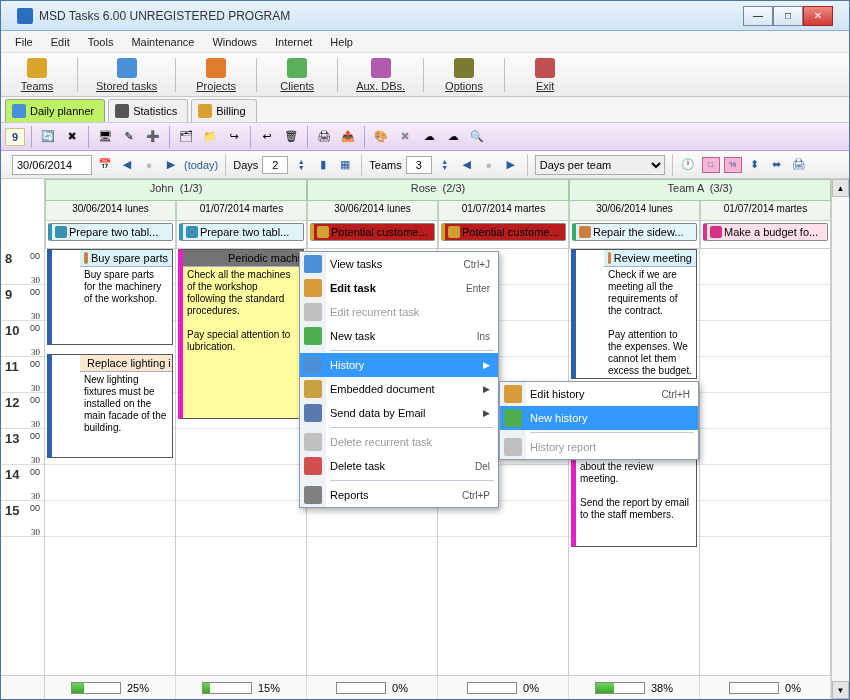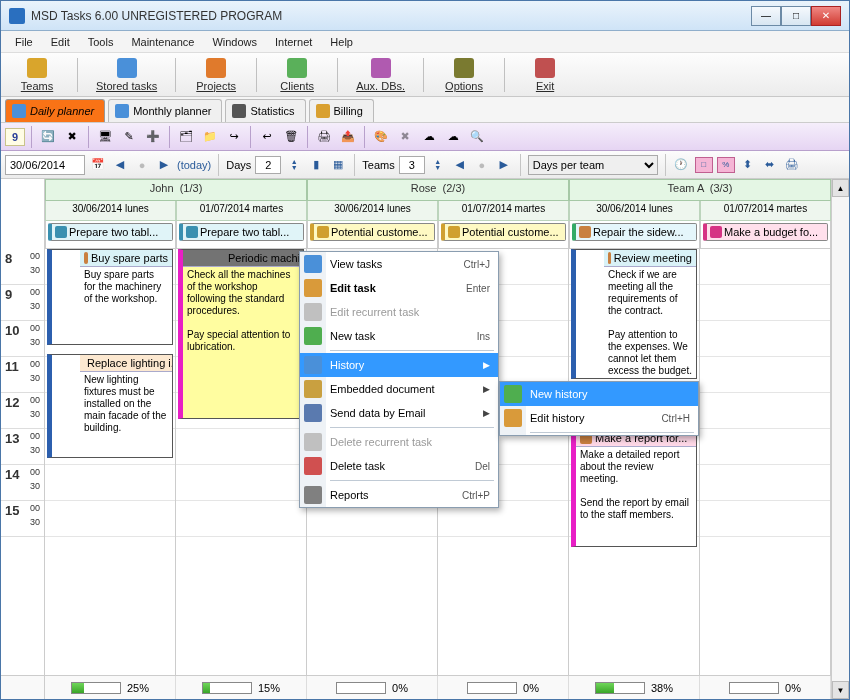--- a/index.html
+++ b/index.html
@@ -1,45 +1,45 @@
 <!DOCTYPE html>
 <html><head>
 <meta charset="utf-8">
 <style>
   * { box-sizing: border-box; margin: 0; padding: 0; font-family: "Segoe UI", Tahoma, sans-serif; font-size: 11px; }
   body { width: 850px; height: 700px; overflow: hidden; background: #fff; }
   
   .window { width: 850px; height: 700px; border: 1px solid #4a76a8; background: #fff; display: flex; flex-direction: column; }
-  .titlebar { height: 30px; background: linear-gradient(to bottom, #eaf3fb, #cfe4f7); display: flex; align-items: center; padding: 0 8px; border-bottom: 1px solid #8faecb; }
+  .titlebar { height: 30px; background: linear-gradient(to bottom, #eaf3fb, #cfe4f7); display: flex; align-items: center; padding: 0 16px; border-bottom: 1px solid #8faecb; }
   .titlebar .title-icon { width: 16px; height: 16px; background: #2a6fbf; margin-right: 6px; border-radius: 2px; }
   .titlebar .title-text { flex: 1; color: #333; font-size: 12px; }
   .titlebar .win-btns { display: flex; gap: 0; }
   .titlebar .win-btn { width: 30px; height: 20px; border: 1px solid #6c8aa6; background: linear-gradient(#f5f9fd,#d8e6f2); display: flex; align-items: center; justify-content: center; font-size: 10px; cursor: pointer; }
   .titlebar .win-btn.close { background: linear-gradient(#f08884,#d03b32); color:#fff; border-color:#a22; }
   
   .menubar { height: 22px; background: #f4f4f4; display: flex; align-items: center; padding: 0 6px; gap: 2px; border-bottom: 1px solid #ddd; }
   .menubar .menu-item { padding: 2px 8px; color: #222; cursor: pointer; }
   
   .main-toolbar { height: 44px; background: linear-gradient(#fdfdfd,#ececec); border-bottom: 1px solid #c8c8c8; display: flex; align-items: center; padding: 0 6px; gap: 10px; }
   .main-toolbar .tb-btn { display: flex; flex-direction: column; align-items: center; padding: 2px 8px; cursor: pointer; min-width: 60px; }
   .main-toolbar .tb-icon { width: 20px; height: 20px; border-radius: 3px; margin-bottom: 2px; }
   .main-toolbar .tb-label { font-size: 11px; color: #2a2a2a; text-decoration: underline; }
   .main-toolbar .sep { width: 1px; height: 34px; background: #c0c0c0; }
   
   .tabbar { height: 26px; background: #f5f5f5; border-bottom: 1px solid #ccc; display: flex; align-items: flex-end; padding-left: 4px; gap: 3px; }
   .tabbar .tab { display: flex; align-items: center; gap: 4px; padding: 4px 10px 4px 6px; border: 1px solid #bbb; border-bottom: none; background: #f0f0f0; border-radius: 3px 3px 0 0; cursor: pointer; }
-  .tabbar .tab.active { background: #f97316; border-color:#999; font-weight:500;font-style:italic;}
+  .tabbar .tab.active { background: #bef264; border-color:#999; font-weight:500;}
   .tabbar .tab-icon { width: 14px; height: 14px; }
   
   .util-bar { height: 28px; background: linear-gradient(#f5eefb,#e6d5f3); border-bottom: 1px solid #b8a0cc; display: flex; align-items: center; padding: 0 4px; gap: 4px; }
   .util-bar .chip { padding: 2px 6px; background:#fffde5; border:1px solid #c9c38a; font-weight:bold; color:#2a3e99;}
   .util-bar .ubtn { width: 20px; height: 20px; border: 1px solid transparent; display: flex; align-items:center; justify-content:center; cursor:pointer; border-radius:2px;}
   .util-bar .usep{width:1px;height:22px;background:#b8a0cc;margin:0 2px;}
   
-  .nav-bar { height: 28px; background: linear-gradient(#fcfcfc,#ececec); border-bottom: 1px solid #ccc; display:flex; align-items:center; padding:0 4px; gap:4px;}
+  .nav-bar { height: 28px; background: linear-gradient(#fcfcfc,#ececec); border-bottom: 1px solid #ccc; display:flex; align-items:center; padding:0 11px; gap:4px;}
   .nav-bar input.date-in { width: 80px; height: 20px; border:1px solid #aaa; padding:0 4px; background:#fff;}
   .nav-bar .nbtn { width:18px; height:18px; display:flex;align-items:center;justify-content:center; cursor:pointer; color:#2a5b9a;}
   .nav-bar .nlabel{color:#2a5b9a;cursor:pointer;}
   .nav-bar .spin{width:26px;height:18px;border:1px solid #aaa;text-align:center;}
   .nav-bar select{height:20px;border:1px solid #aaa;font-size:11px;}
   .nav-bar .nsep{width:1px;height:22px;background:#c5c5c5;margin:0 3px;}
   
   .planner { flex: 1; display: flex; overflow: hidden; position:relative; }
   .grid-area{flex:1;display:flex;flex-direction:column;overflow:hidden;}
   
@@ -47,29 +47,29 @@
   .time-gutter{width:44px;flex-shrink:0;border-right:1px solid #ccc;}
   .team-h { flex:1; text-align:center; background:#e4f6e4; border:1px solid #a6c8a6; color:#333; padding-top:2px;}
   .day-headers{display:flex;height:20px;}
   .day-h{flex:1;text-align:center;background:#eef6ee;border:1px solid #bcd4bc;border-top:none;font-size:10px;padding-top:2px;}
   
   .allday-row{display:flex;height:28px;}
   .allday-cell{flex:1;border:1px solid #ccc;border-top:none;padding:2px;overflow:hidden;}
   .task-chip{display:flex;align-items:center;gap:2px;height:18px;padding:1px 3px;border:1px solid #888;border-left:4px solid;background:#ddf4f8;font-size:10px;white-space:nowrap;overflow:hidden;border-radius:2px;cursor:pointer;}
   .task-chip.repair{background:#e5f6fb;border-left-color:#3a6;}
   .task-chip.budget{background:#ffe0ec;border-left-color:#d63384;}
-  .task-chip.potential{background:#fef9c3;border-left-color:#d0a030;}
+  .task-chip.potential{background:#b91c1c;border-left-color:#d0a030;}
   .task-chip.prep{background:#e0f4f8;border-left-color:#3a90b0;}
   
   .time-grid{flex:1;display:flex;overflow:hidden;position:relative;}
   .time-col{width:44px;flex-shrink:0;border-right:1px solid #ccc;font-size:10px;color:#333;}
   .time-slot{height:36px;border-bottom:1px solid #ddd;padding:2px 4px;position:relative;}
   .time-slot .hour{font-size:13px;font-weight:bold;}
   .time-slot .min{font-size:9px;position:absolute;top:2px;right:4px;}
-  .time-slot .min2{font-size:9px;position:absolute;top:16px;right:4px;}
+  .time-slot .min2{font-size:9px;position:absolute;top:26px;right:4px;font-family:Liberation Serif, serif;}
   
   .day-cols{flex:1;display:flex;position:relative;}
   .day-col{flex:1;border-right:1px solid #ccc;position:relative;}
   .day-col .slot{height:36px;border-bottom:1px solid #e5e5e5;}
   
   .event{position:absolute;left:2px;right:2px;border:1px solid #555;border-left:5px solid;background:#fff;padding:2px 4px;font-size:10px;overflow:hidden;cursor:pointer;}
   .event .ev-title{background:#d9f2f7;margin:-2px -4px 2px -4px;padding:2px 4px;border-bottom:1px solid #aac;display:flex;align-items:center;gap:3px;font-weight:500;white-space:nowrap;overflow:hidden;}
   .event.blue{border-left-color:#2c5fae;padding-left:32px;}
   .event.magenta{border-left-color:#e81fc5;}
   .event.orange .ev-title{background:#fce8d0;}
@@ -162,24 +162,20 @@
       <div class="tb-btn">
         <div class="tb-icon" style="background:#c05050"></div>
         <div class="tb-label">Exit</div>
       </div>
     </div>
 
   <div class="tabbar" id="tabbar">
       <div class="tab active">
         <div class="tab-icon" style="background:#4a90d9;border-radius:2px;"></div>
         <span>Daily planner</span>
-      </div>
-      <div class="tab">
-        <div class="tab-icon" style="background:#4a90d9;border-radius:2px;"></div>
-        <span>Monthly planner</span>
       </div>
       <div class="tab">
         <div class="tab-icon" style="background:#555;border-radius:2px;"></div>
         <span>Statistics</span>
       </div>
       <div class="tab">
         <div class="tab-icon" style="background:#d9a030;border-radius:2px;"></div>
         <span>Billing</span>
       </div>
     </div>
@@ -488,26 +484,30 @@
           <div class="ci-shortcut">Del</div>
         </div>
         <div class="ctx-sep"></div>
         <div class="ctx-item">
           <div class="ci-icon" style="background:#808080;border-radius:2px;"></div>
           <div class="ci-label">Reports</div>
           <div class="ci-shortcut">Ctrl+P</div>
         </div>
       </div>
     <div class="ctx-menu" id="ctx2" style="left:498px;top:202px;width:170px;">
+        <div class="ctx-item">
+          <div class="ci-icon" style="background:#d99a3a;border-radius:2px;"></div>
+          <div class="ci-label">Edit history</div>
+          <div class="ci-shortcut">Ctrl+H</div>
+        </div>
         <div class="ctx-item highlight">
           <div class="ci-icon" style="background:#4fae4f;border-radius:2px;"></div>
           <div class="ci-label">New history</div>
         </div>
-        <div class="ctx-item">
-          <div class="ci-icon" style="background:#d99a3a;border-radius:2px;"></div>
-          <div class="ci-label">Edit history</div>
-          <div class="ci-shortcut">Ctrl+H</div>
-        </div>
         <div class="ctx-sep"></div>
+        <div class="ctx-item disabled">
+          <div class="ci-icon" style="background:#c0c0c0;border-radius:2px;"></div>
+          <div class="ci-label">History report</div>
+        </div>
       </div>
   </div>
 
 </div>
 
 </body></html>

